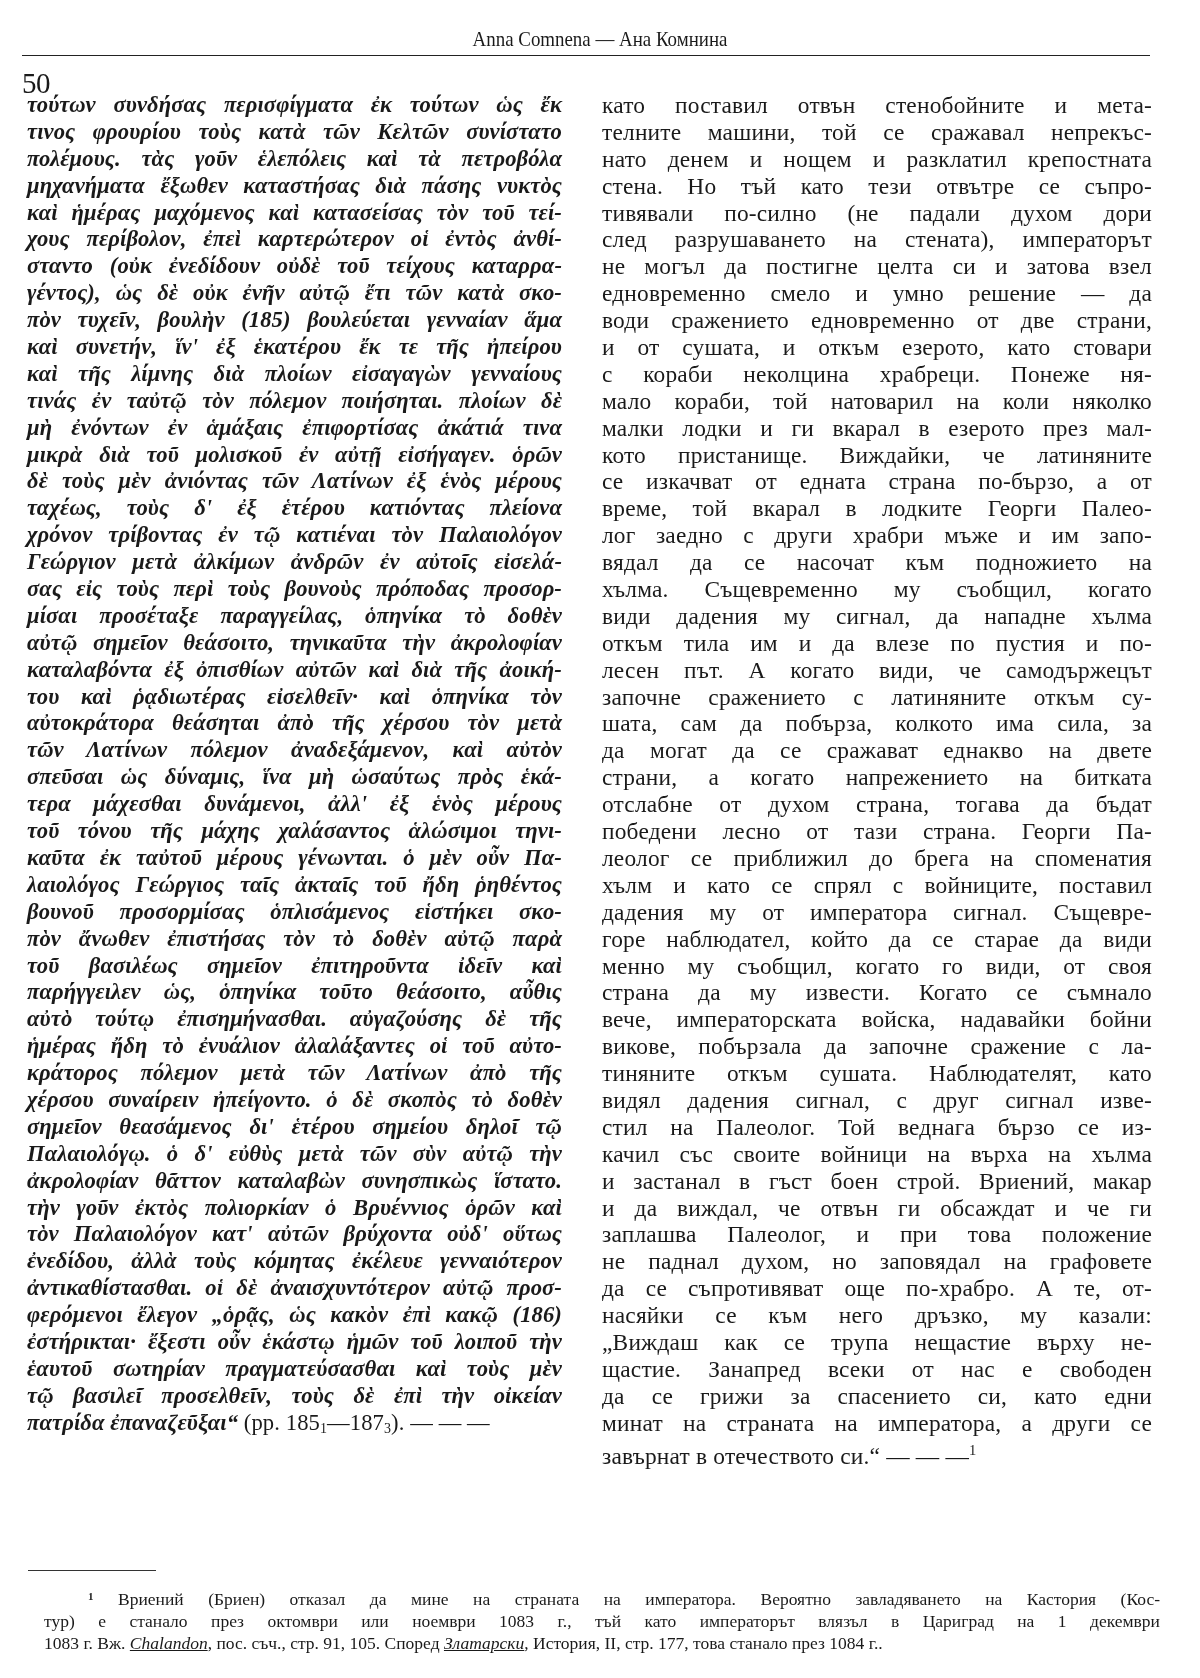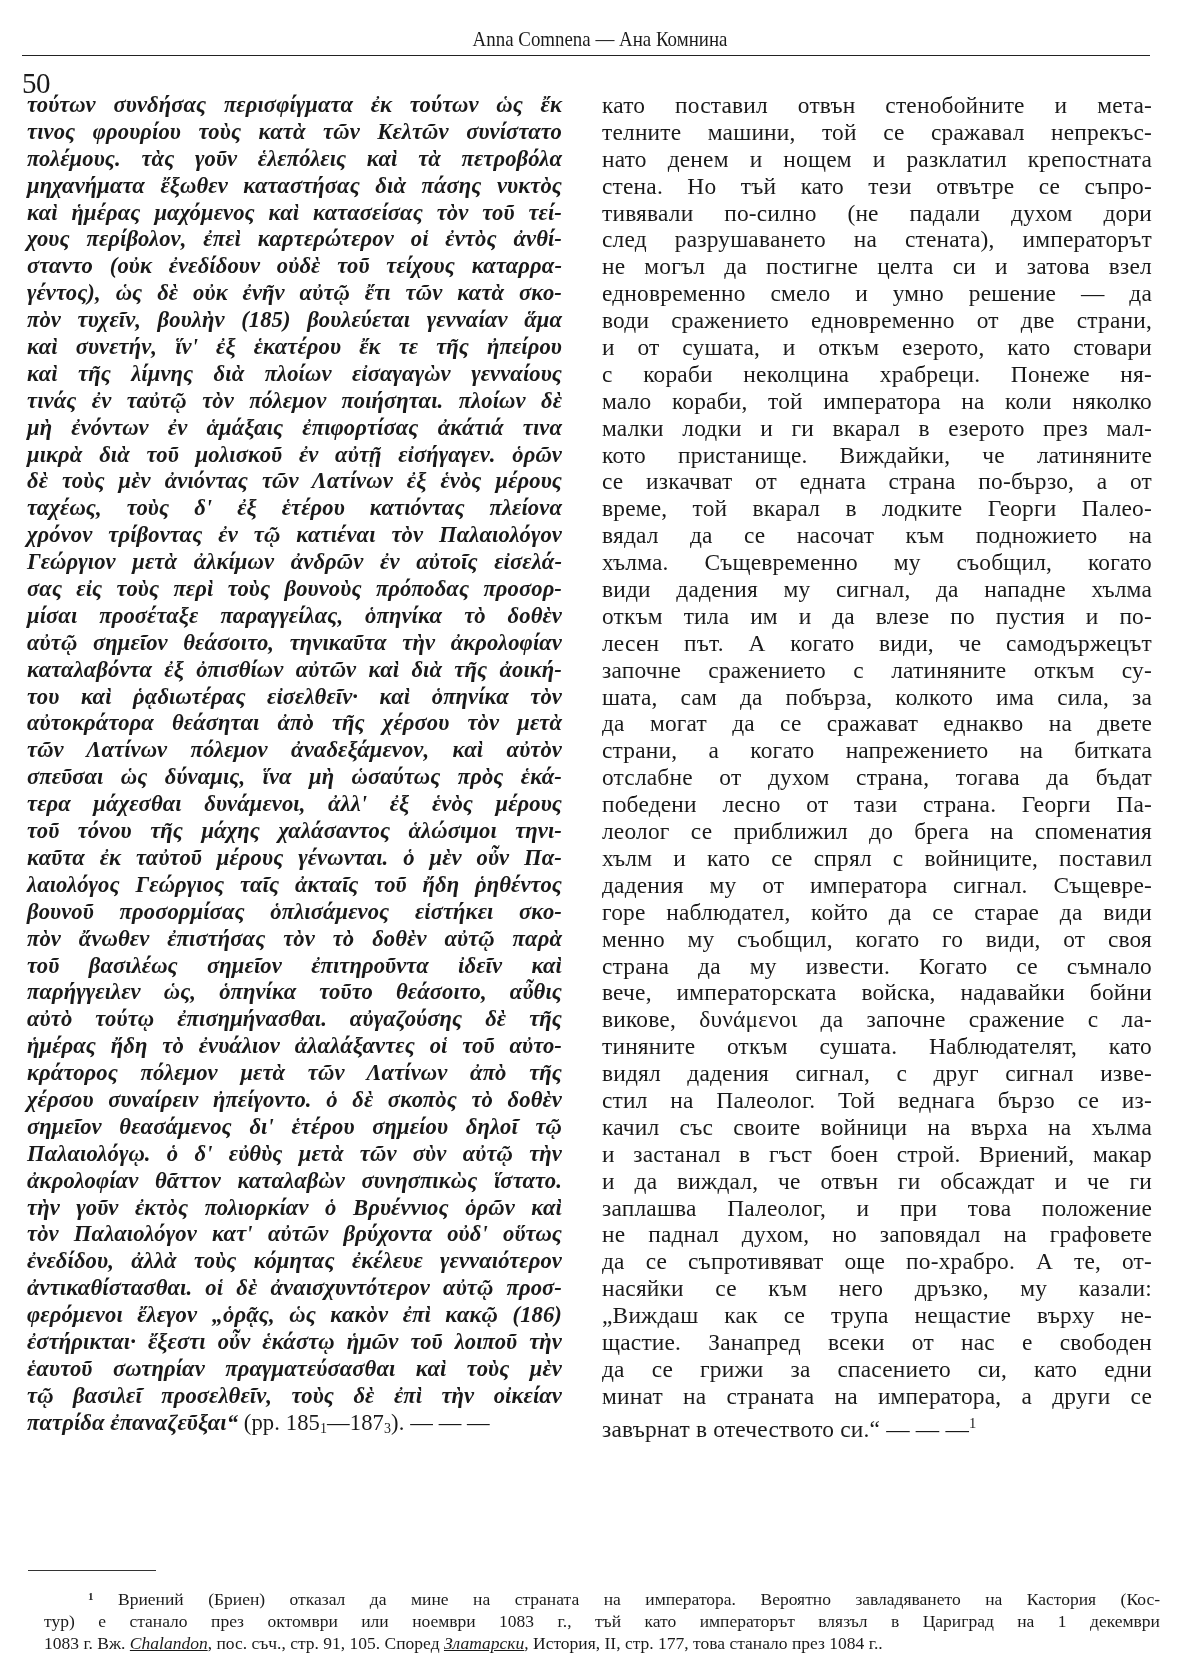--- a/index.html
+++ b/index.html
@@ -110,44 +110,45 @@
     <span class="line">телните машини, той се сражавал непрекъс-</span>
     <span class="line">нато денем и нощем и разклатил крепостната</span>
     <span class="line">стена. Но тъй като тези отвътре се съпро-</span>
     <span class="line">тивявали по-силно (не падали духом дори</span>
     <span class="line">след разрушаването на стената), императорът</span>
     <span class="line">не могъл да постигне целта си и затова взел</span>
     <span class="line">едновременно смело и умно решение — да</span>
     <span class="line">води сражението едновременно от две страни,</span>
     <span class="line">и от сушата, и откъм езерото, като стовари</span>
     <span class="line">с кораби неколцина храбреци. Понеже ня-</span>
-    <span class="line">мало кораби, той императора на коли няколко</span>
+    <span class="line">мало кораби, той натоварил на коли няколко</span>
     <span class="line">малки лодки и ги вкарал в езерото през мал-</span>
     <span class="line">кото пристанище. Виждайки, че латиняните</span>
     <span class="line">се изкачват от едната страна по-бързо, а от</span>
     <span class="line">време, той вкарал в лодките Георги Палео-</span>
+    <span class="line">лог заедно с други храбри мъже и им запо-</span>
     <span class="line">вядал да се насочат към подножието на</span>
     <span class="line">хълма. Същевременно му съобщил, когато</span>
     <span class="line">види дадения му сигнал, да нападне хълма</span>
     <span class="line">откъм тила им и да влезе по пустия и по-</span>
     <span class="line">лесен път. А когато види, че самодържецът</span>
     <span class="line">започне сражението с латиняните откъм су-</span>
     <span class="line">шата, сам да побърза, колкото има сила, за</span>
     <span class="line">да могат да се сражават еднакво на двете</span>
     <span class="line">страни, а когато напрежението на битката</span>
     <span class="line">отслабне от духом страна, тогава да бъдат</span>
     <span class="line">победени лесно от тази страна. Георги Па-</span>
     <span class="line">леолог се приближил до брега на споменатия</span>
     <span class="line">хълм и като се спрял с войниците, поставил</span>
     <span class="line">дадения му от императора сигнал. Същевре-</span>
     <span class="line">горе наблюдател, който да се старае да види</span>
     <span class="line">менно му съобщил, когато го види, от своя</span>
     <span class="line">страна да му извести. Когато се съмнало</span>
     <span class="line">вече, императорската войска, надавайки бойни</span>
-    <span class="line">викове, δυνάμενοι да започне сражение с ла-</span>
+    <span class="line">викове, побързала да започне сражение с ла-</span>
     <span class="line">тиняните откъм сушата. Наблюдателят, като</span>
     <span class="line">видял дадения сигнал, с друг сигнал изве-</span>
     <span class="line">стил на Палеолог. Той веднага бързо се из-</span>
     <span class="line">качил със своите войници на върха на хълма</span>
     <span class="line">и застанал в гъст боен строй. Вриений, макар</span>
     <span class="line">и да виждал, че отвън ги обсаждат и че ги</span>
     <span class="line">заплашва Палеолог, и при това положение</span>
     <span class="line">не паднал духом, но заповядал на графовете</span>
     <span class="line">да се съпротивяват още по-храбро. А те, от-</span>
     <span class="line">насяйки се към него дръзко, му казали:</span>

